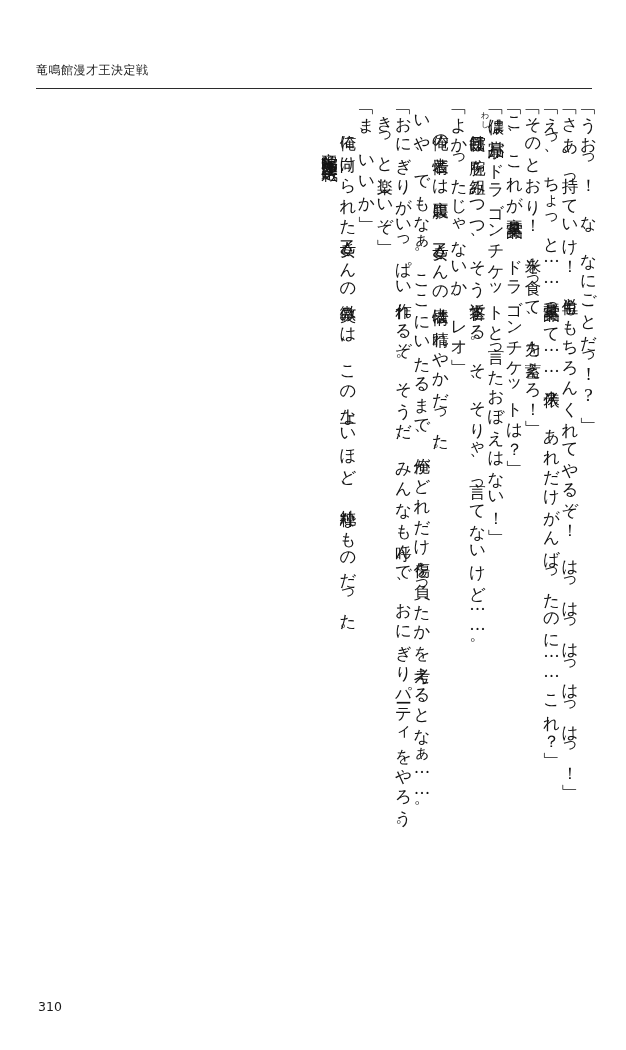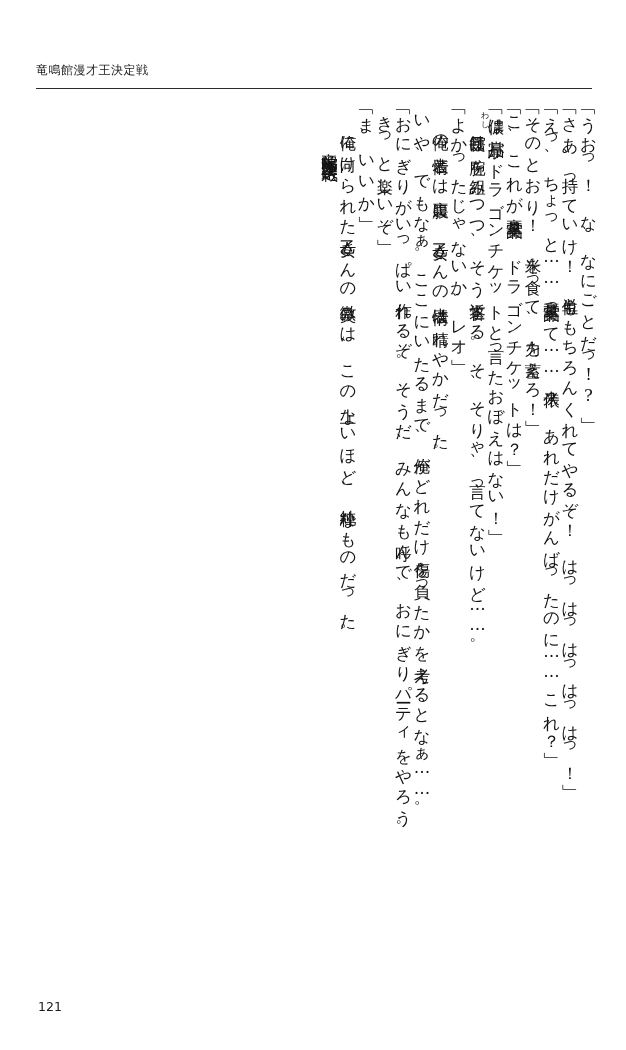--- a/index.html
+++ b/index.html
@@ -119,15 +119,15 @@
       <div class="col">「よかったじゃないか、レオ」</div>
       <div class="col indent">俺の表情とは裏腹に、乙女さんの表情は晴れやかだった。</div>
       <div class="col">いや、でもなぁ。ここにいたるまで、俺がどれだけ傷を負ったかを考えるとなぁ……。</div>
       <div class="col">「おにぎりがいっぱい作れるぞ。そうだ、みんなも呼んで、おにぎりパーティをやろう。</div>
       <div class="col">きっと楽しいぞ」</div>
       <div class="col">「ま、いいか」</div>
       <div class="col indent">俺に向けられた乙女さんの微笑みは、この上ないほど、純粋なものだった。</div>
       <div class="col indent2">竜鳴館漫才王決定戦。</div>
     </div>
 
-  <div id="folio">121</div>
+  <div id="folio">310</div>
 
 </div>
 
 </body></html>

